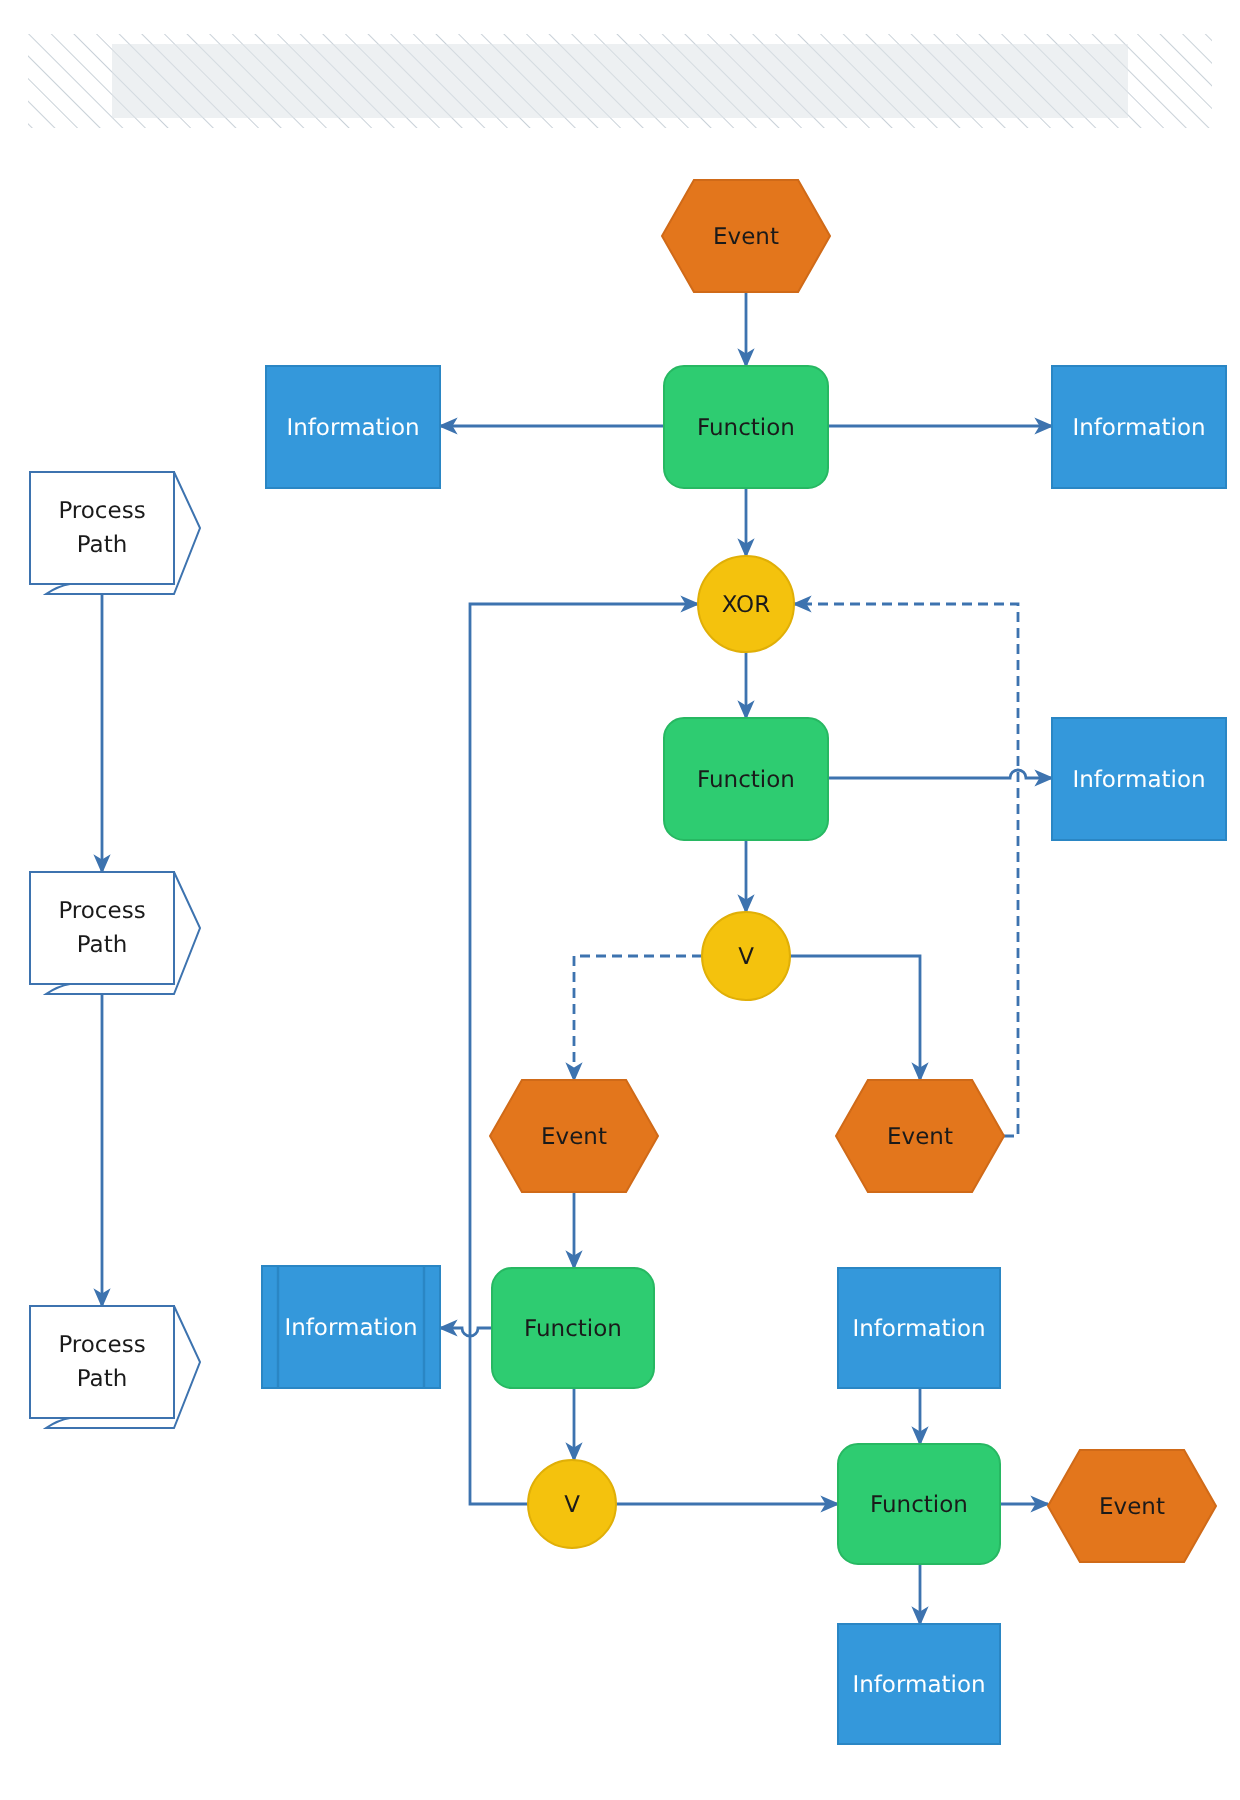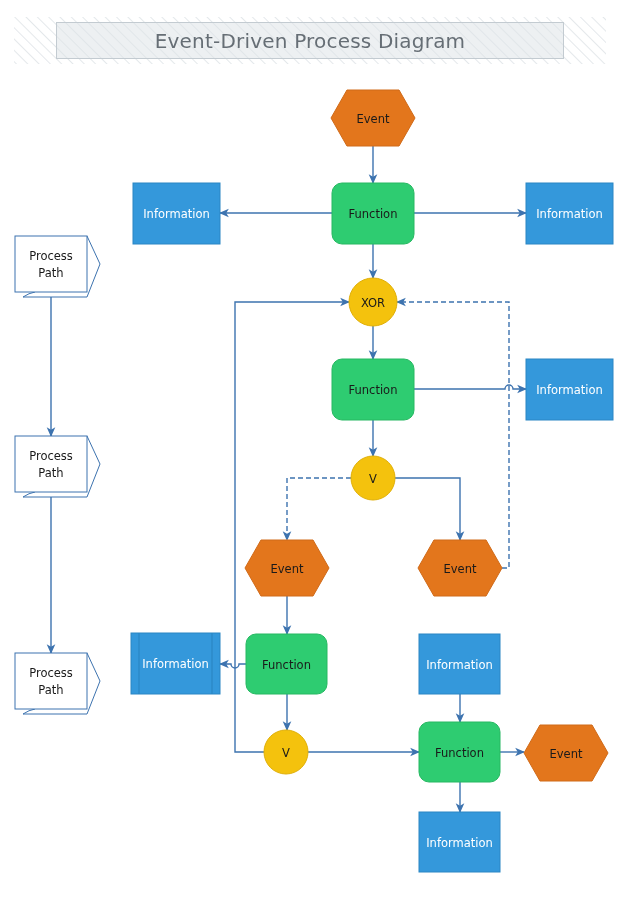--- a/index.html
+++ b/index.html
@@ -69,23 +69,20 @@
 <div class="title-band-wrap">
   <svg class="title-hatch" viewBox="0 0 592 47">
     <defs>
       <pattern id="hatchPat" width="8" height="8" patternUnits="userSpaceOnUse" patternTransform="rotate(-45)">
         <line x1="0" y1="0" x2="0" y2="8" stroke="#c9d1d8" stroke-width="1"></line>
       </pattern>
     </defs>
     <rect x="0" y="0" width="592" height="47" fill="url(#hatchPat)"></rect>
     <rect x="42" y="5" width="508" height="37" fill="#dfe4e8" fill-opacity="0.55"></rect>
   </svg>
-  <div class="title-inner">
-    <span class="title-text">Event-Driven Process Diagram</span>
-  </div>
 </div>
 
 <svg id="canvas" viewBox="0 0 620 900">
   <defs>
     <marker id="arrowSolid" viewBox="0 0 10 10" refX="9" refY="5" markerWidth="7" markerHeight="7" orient="auto-start-reverse">
       <path d="M 0 0.6 L 10 5 L 0 9.4 L 2.6 5 z" fill="#3d73af"></path>
     </marker>
   </defs>
   <g id="edge-layer">
       <g>

